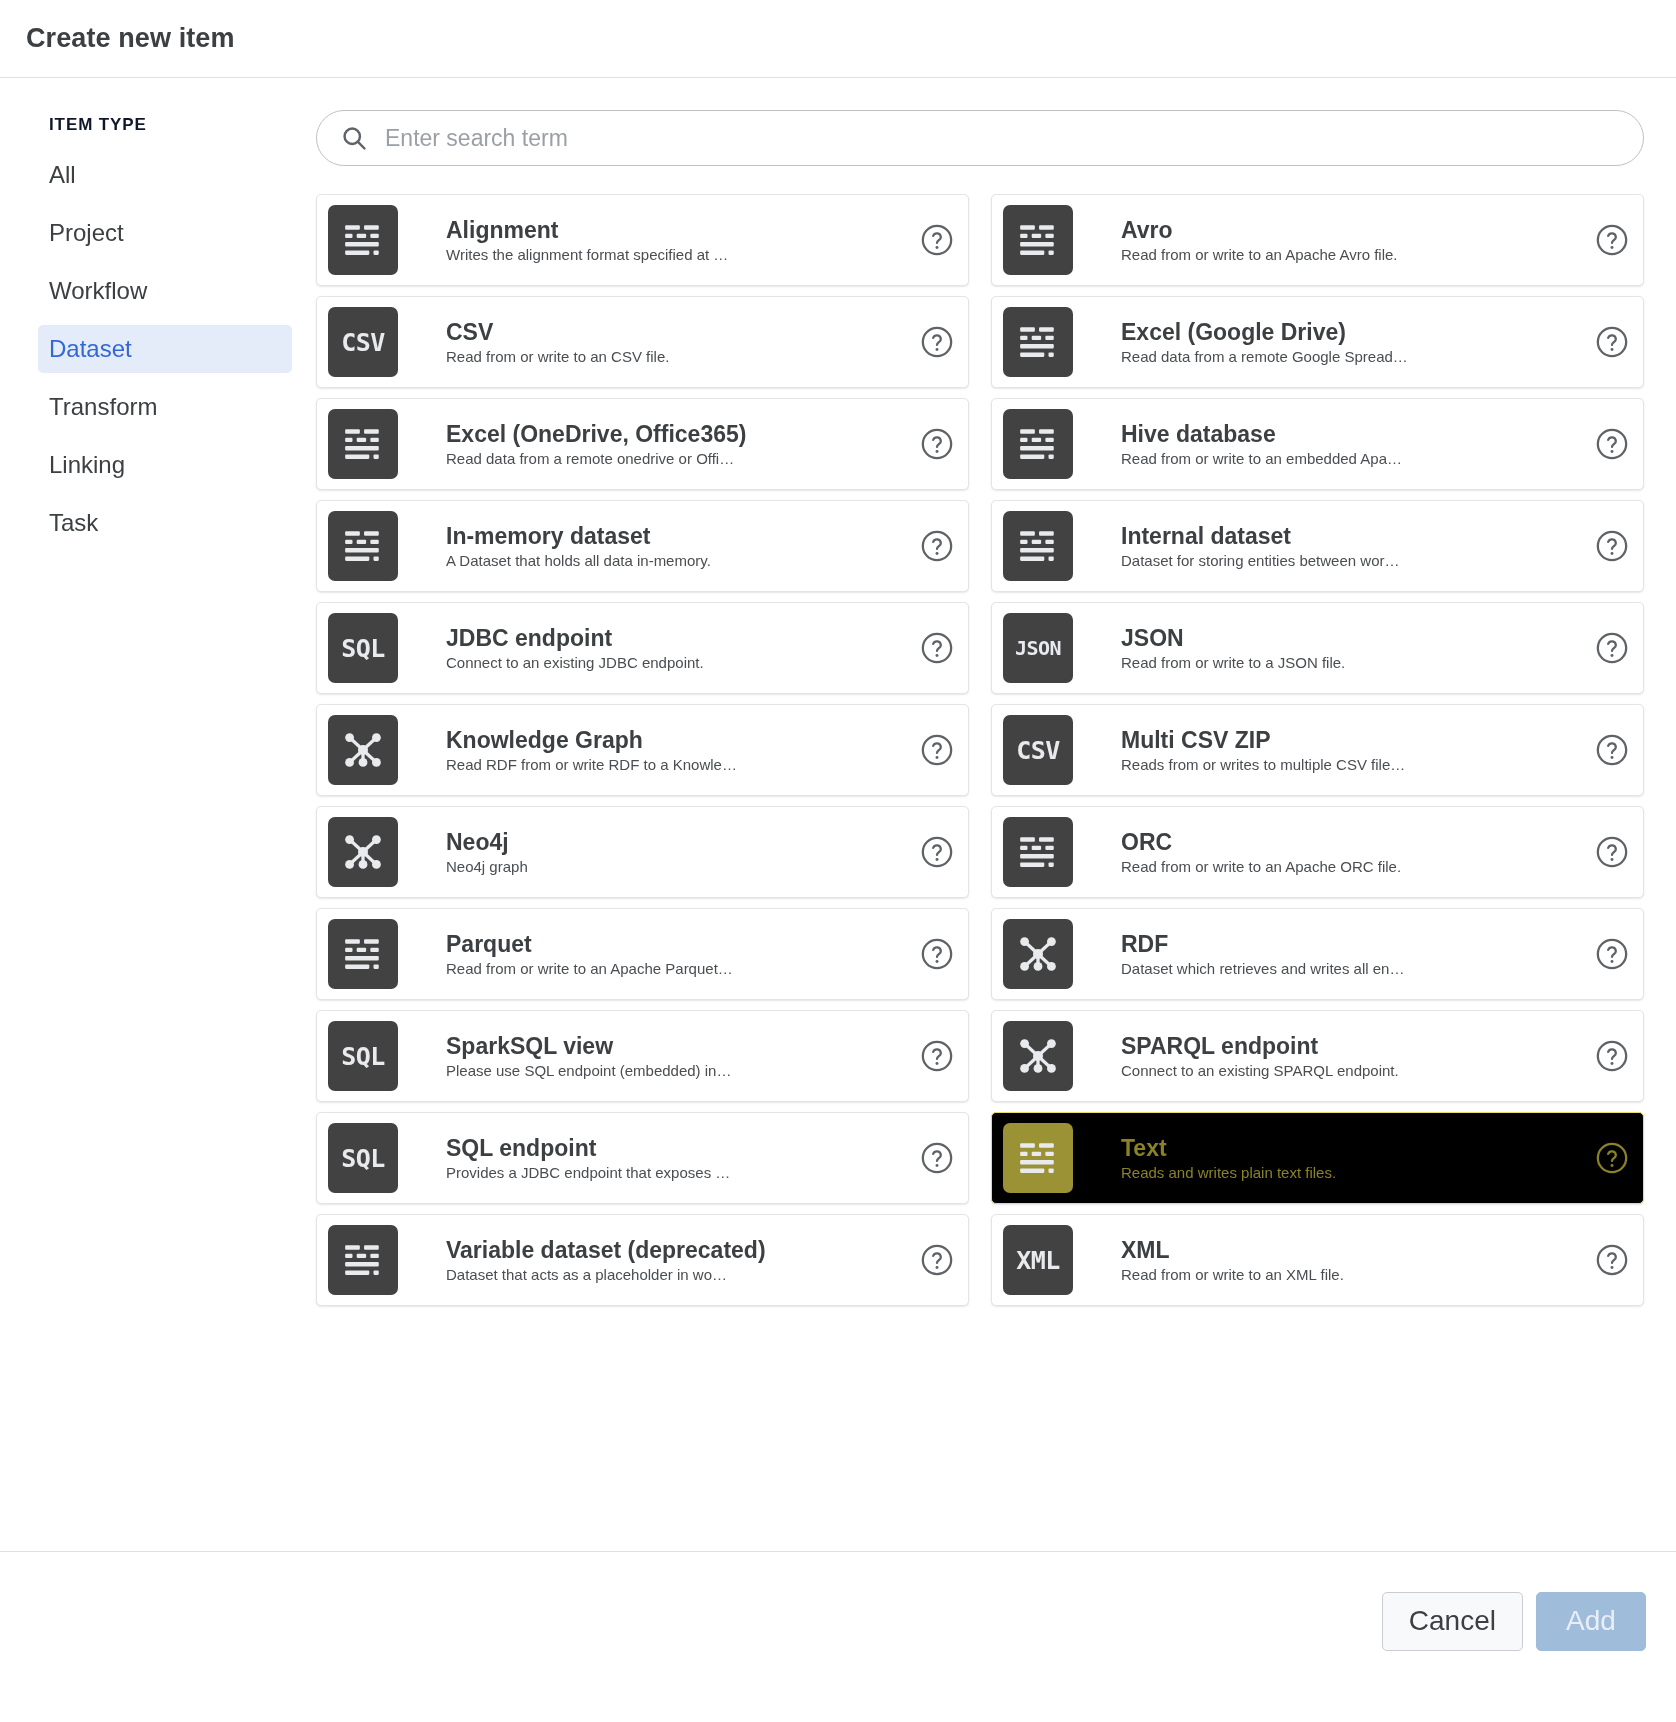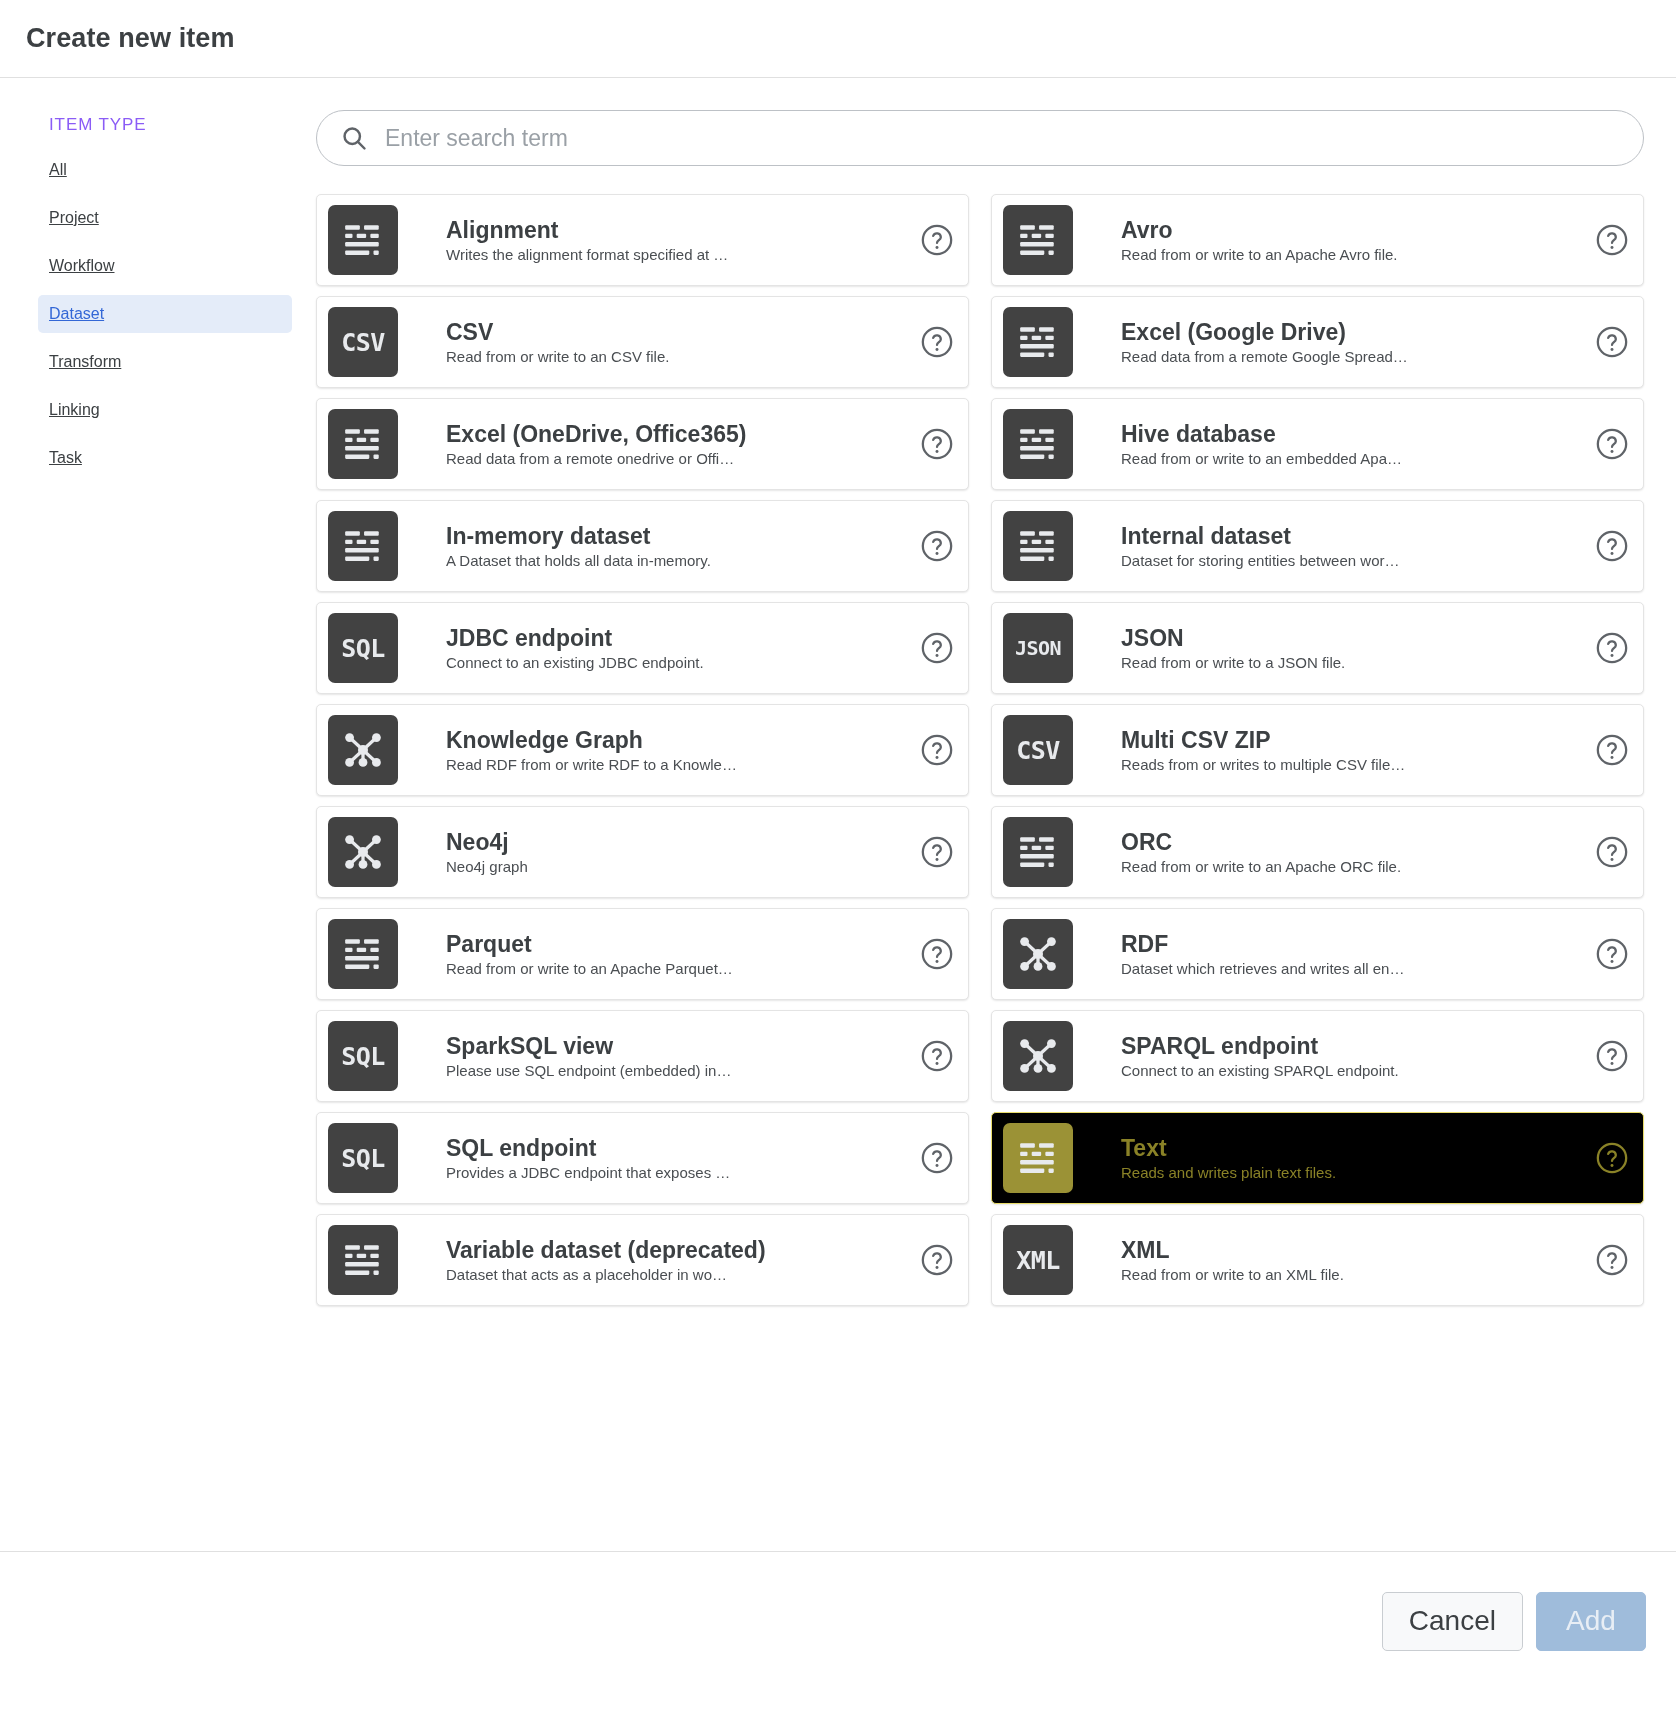--- a/index.html
+++ b/index.html
@@ -43,36 +43,35 @@
 
   
   .sidebar {
     width: 268px;
     flex: 0 0 268px;
     padding-left: 14px;
     padding-top: 5px;
   }
   .sidebar-heading {
     font-size: 17px;
-    font-weight: normal;
+    font-weight: bold;
     letter-spacing: .9px;
-    color: #8b5cf6;
+    color: #0f172a;
     padding: 0 11px;
     margin-bottom: 16px;
   }
   .sidebar-item {
     display: block;
-    font-size: 16px;
+    font-size: 24px;
     color: #3c4043;
     padding: 9px 11px;
     border-radius: 5px;
     margin-bottom: 10px;
     cursor: pointer;
     line-height: 1.25;
-    text-decoration: underline;
   }
   .sidebar-item.active {
     background: #e4ecf9;
     color: #3367d6;
   }
 
   
   .cards-area {
     flex: 1 1 auto;
     padding-left: 24px;

